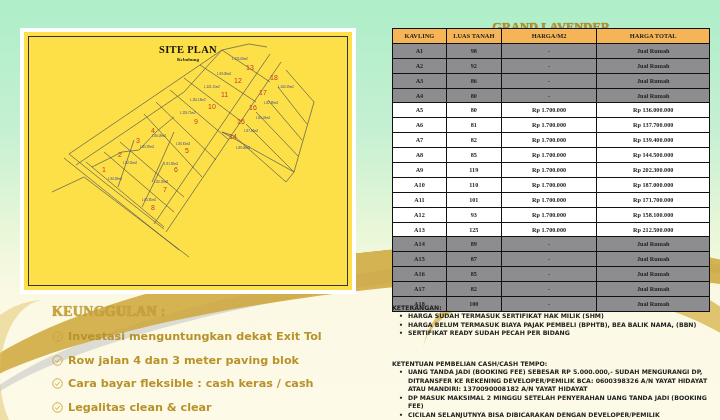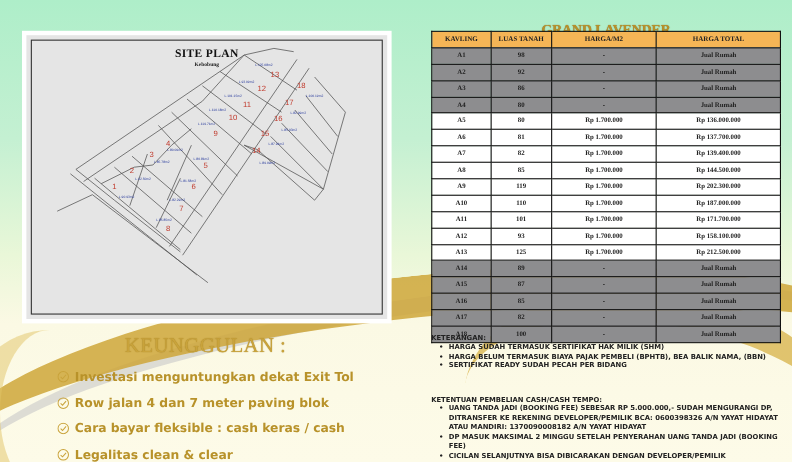--- a/index.html
+++ b/index.html
@@ -10,21 +10,21 @@
   .sw1{left:-60px;top:250px;width:900px;height:220px;border-radius:50%;
     border-top:38px solid #cfa73a;transform:rotate(-6deg);opacity:.85;}
   .sw2{left:-40px;top:270px;width:860px;height:200px;border-radius:50%;
     border-top:14px solid #c9c9c9;transform:rotate(-8deg);opacity:.6;}
   .sw3{left:420px;top:265px;width:360px;height:200px;border-radius:50%;
     border-top:30px solid #d7b247;transform:rotate(10deg);opacity:.75;}
   .sw4{left:-30px;top:300px;width:120px;height:150px;border-radius:50%;
     border-left:30px solid #e2c567;opacity:.5;}
 
   
-  .plan{position:absolute;left:24px;top:32px;width:328px;height:258px;background:#e5e5e5;
+  .plan{position:absolute;left:24px;top:32px;width:328px;height:258px;background:#fde047;
     box-shadow:0 0 0 4px #fff;}
   .plan-inner{position:absolute;left:4px;top:4px;right:4px;bottom:4px;border:1.5px solid #333;}
   .plan-title{position:absolute;left:0;right:0;top:12px;text-align:center;
     font-family:"Liberation Serif",serif;font-weight:bold;font-size:10.5px;color:#111;letter-spacing:.3px;}
   .plan-sub{position:absolute;left:0;right:0;top:25px;text-align:center;
     font-family:"Liberation Serif",serif;font-weight:bold;font-size:5px;color:#222;}
   .plan svg{position:absolute;left:0;top:0;}
 
   
   .gl-title{position:absolute;left:392px;width:318px;top:20px;text-align:center;
@@ -43,22 +43,22 @@
     font-family:"DejaVu Sans",sans-serif;}
   .notes .hd{margin-bottom:1px;}
   .notes ul{margin:0;padding-left:16px;list-style:none;}
   .notes li{position:relative;line-height:8.6px;color:#222;}
   .notes li::before{content:"•";position:absolute;left:-9px;}
   .notes2{top:360px;}
   .notes2 li{line-height:8.6px;}
 
   
   .kg{position:absolute;left:52px;top:304px;}
-  .kg-title{font-family:"Liberation Serif",serif;font-weight:normal;font-size:19px;color:#c9a33b;
-    letter-spacing:.3px;text-shadow:0 0 1px #9c7a1f;text-align:center;}
+  .kg-title{font-family:"Liberation Serif",serif;font-weight:bold;font-size:14px;color:#c9a33b;
+    letter-spacing:.3px;text-shadow:0 0 1px #9c7a1f;}
   .kg-list{margin-top:5px;}
   .kg-item{display:flex;align-items:center;height:23.5px;font-family:"DejaVu Sans",sans-serif;
     font-weight:bold;font-size:11.2px;color:#b8922a;}
   .kg-item .chk{width:11px;height:11px;margin-right:5px;flex:none;}
 </style>
 </head>
 <body>
 
 <div class="swoosh sw2"></div>
 <div class="swoosh sw1"></div>
@@ -308,21 +308,21 @@
           <circle cx="6" cy="6" r="5.2" fill="none" stroke="#c9a33b" stroke-width="1"></circle>
           <polyline points="3.4,6.2 5.3,8 8.8,4" fill="none" stroke="#c9a33b" stroke-width="1"></polyline>
         </svg>
       <span>Investasi menguntungkan dekat Exit Tol</span>
     </div>
     <div class="kg-item">
       <svg class="chk" viewBox="0 0 12 12">
           <circle cx="6" cy="6" r="5.2" fill="none" stroke="#c9a33b" stroke-width="1"></circle>
           <polyline points="3.4,6.2 5.3,8 8.8,4" fill="none" stroke="#c9a33b" stroke-width="1"></polyline>
         </svg>
-      <span>Row jalan 4 dan 7 meter paving blok</span>
+      <span>Row jalan 4 dan 3 meter paving blok</span>
     </div>
     <div class="kg-item">
       <svg class="chk" viewBox="0 0 12 12">
           <circle cx="6" cy="6" r="5.2" fill="none" stroke="#c9a33b" stroke-width="1"></circle>
           <polyline points="3.4,6.2 5.3,8 8.8,4" fill="none" stroke="#c9a33b" stroke-width="1"></polyline>
         </svg>
       <span>Cara bayar fleksible : cash keras / cash</span>
     </div>
     <div class="kg-item">
       <svg class="chk" viewBox="0 0 12 12">

